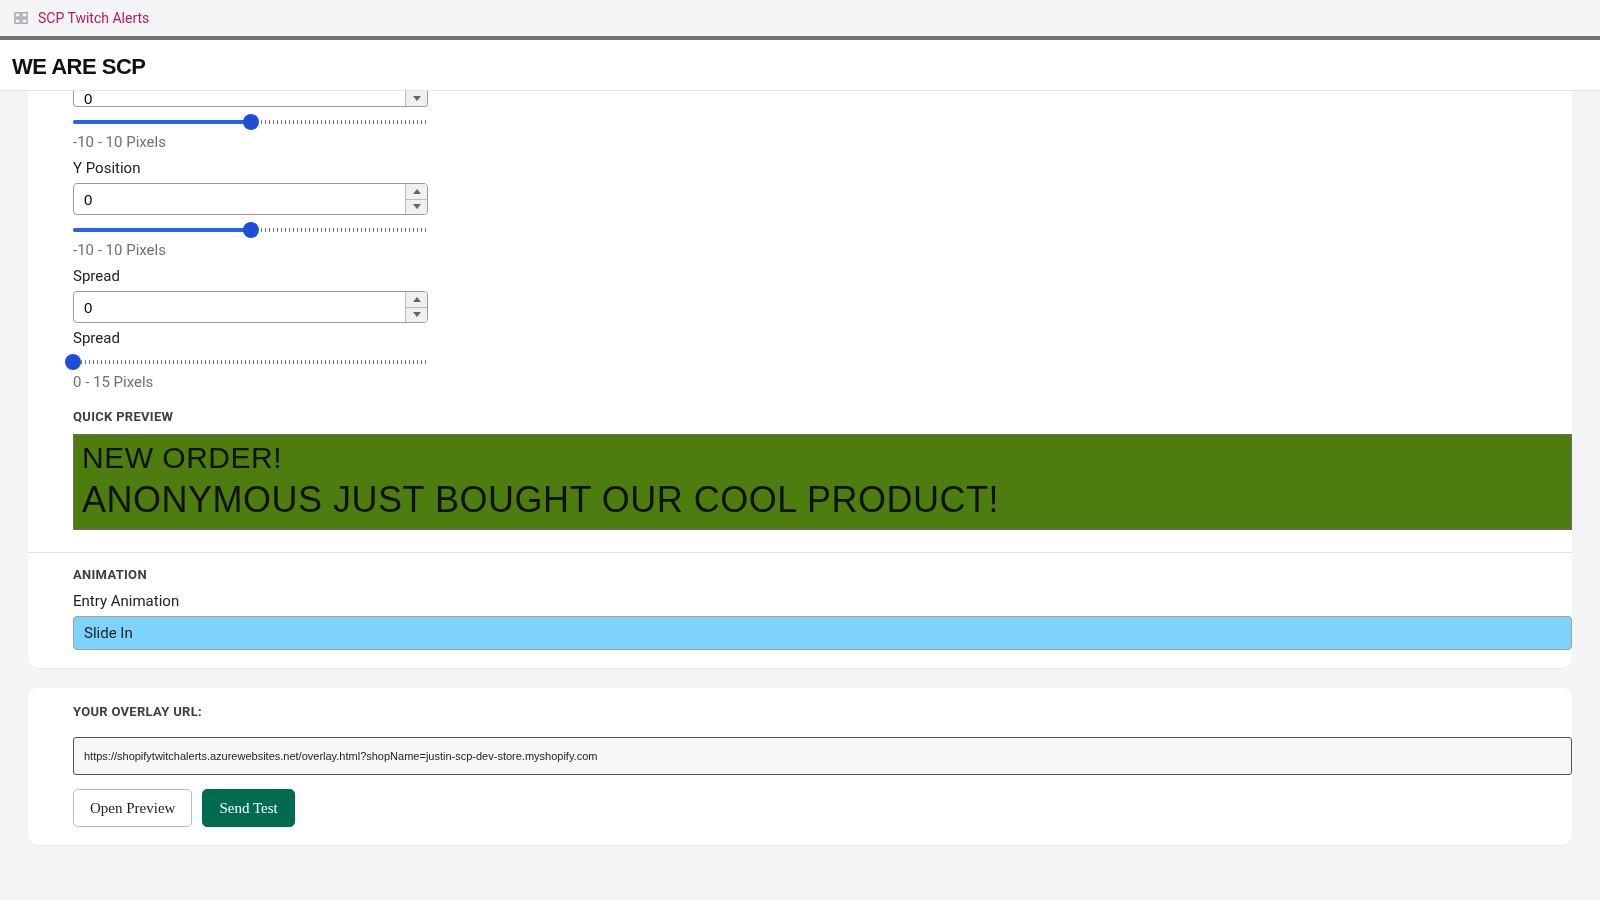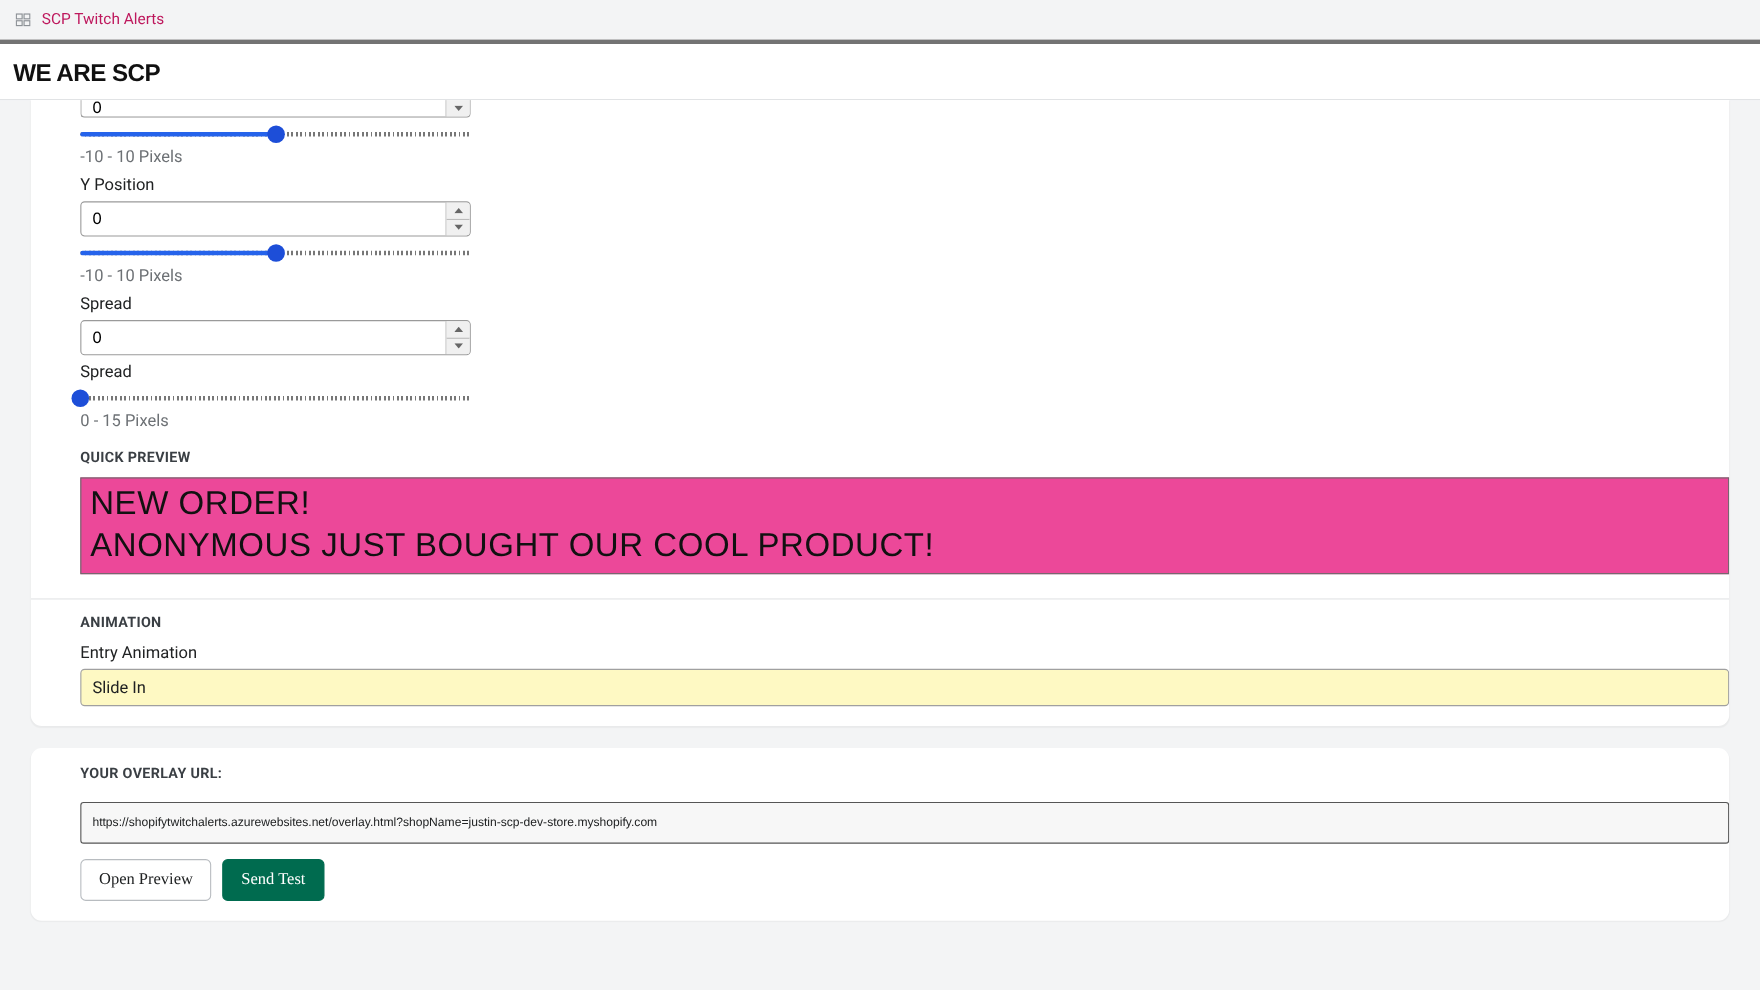--- a/index.html
+++ b/index.html
@@ -139,35 +139,35 @@
     font-size: 13px;
     font-weight: 700;
     letter-spacing: 0.3px;
     color: #3a3f44;
     margin: 18px 0 10px 45px;
   }
 
   .preview-box {
     margin: 0 0 0 45px;
     border: 1px solid #6b6b6b;
-    background: #ec4899;
+    background: #4d7c0f;
     padding: 6px 8px 8px 8px;
     width: calc(100% - 45px);
     min-width: 0;
   }
   .preview-line1 {
     font-family: Impact, "Arial Black", sans-serif;
     font-size: 30px;
     letter-spacing: 0.5px;
     color: #111;
     text-transform: uppercase;
   }
   .preview-line2 {
     font-family: Impact, "Arial Black", sans-serif;
-    font-size: 30px;
+    font-size: 36px;
     letter-spacing: 0.5px;
     color: #111;
     text-transform: uppercase;
     margin-top: 4px;
   }
   .preview-note {
     font-size: 15px;
     color: #6d7175;
     margin: 10px 0 0 45px;
   }
@@ -180,21 +180,21 @@
 
   .select-wrap {
     margin: 6px 0 0 45px;
     width: calc(100% - 45px);
   }
   .select-ctrl {
     width: 100%;
     height: 34px;
     border: 1px solid #a0a0a0;
     border-radius: 4px;
-    background: #fef9c3;
+    background: #7dd3fc;
     padding: 6px 10px;
     font-size: 15px;
     display: flex;
     align-items: center;
     justify-content: space-between;
     cursor: pointer;
   }
 
   .url-input {
     margin: 8px 0 0 45px;

